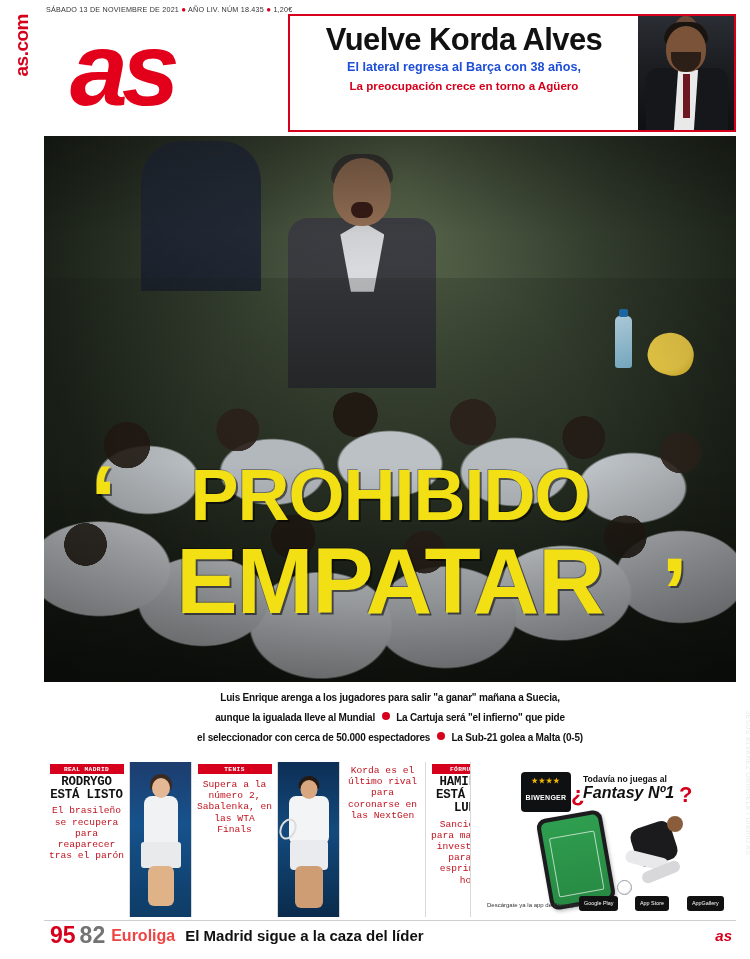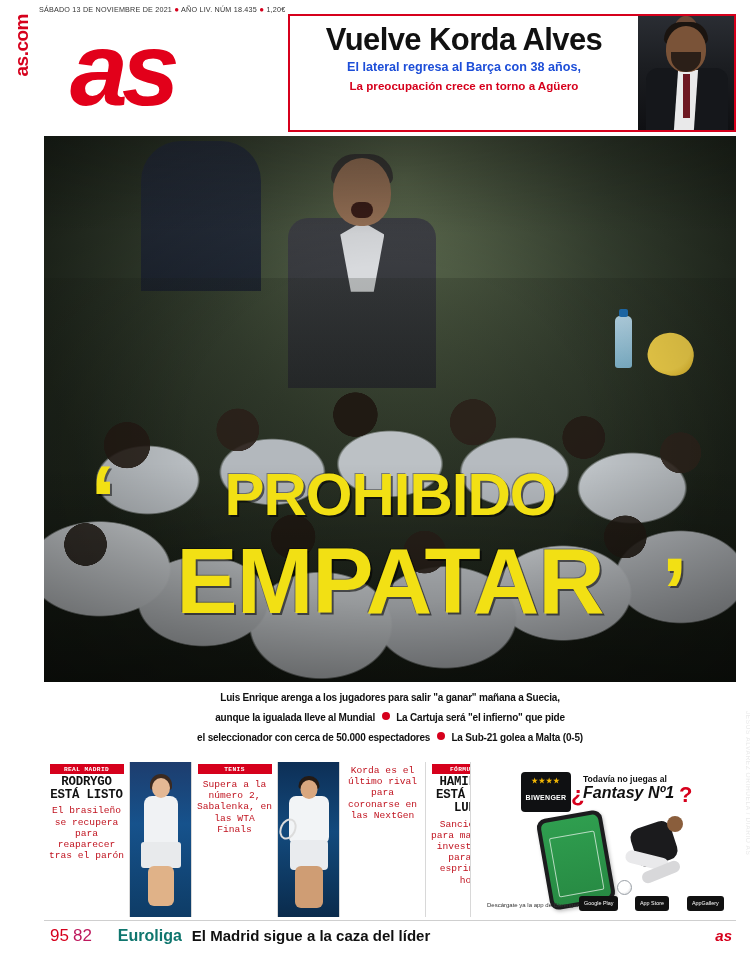--- a/index.html
+++ b/index.html
@@ -28,21 +28,21 @@
     transform: rotate(180deg);
     font-weight: bold;
     font-size: 19px;
     color: #d6001c;
     letter-spacing: -0.5px;
   }
 
   
   .dateline {
     position: absolute;
-    left: 39px; top: 5px;
+    left: 46px; top: 5px;
     font-size: 7.2px;
     color: #333;
     letter-spacing: 0.2px;
     white-space: nowrap;
   }
   .dateline .bullet { color: #d6001c; font-size: 8px; }
 
   
   .as-logo {
     position: absolute;
@@ -261,21 +261,21 @@
     position: absolute;
     left: 44px; top: 452px;
     width: 692px;
     text-align: center;
     pointer-events: none;
   }
   .headline .line {
     font-family: "Liberation Sans", sans-serif;
     font-weight: bold;
     color: #f2e014;
-    font-size: 60px;
+    font-size: 72px;
     line-height: 86px;
     letter-spacing: -1px;
     text-shadow:
       2px 2px 0 rgba(0,0,0,0.55),
       -1px -1px 0 rgba(0,0,0,0.35);
   }
   .headline .line.l2 { font-size: 92px; }
   .quote-open, .quote-close {
     position: absolute;
     color: #f2e014;
@@ -520,26 +520,26 @@
   .euro {
     position: absolute;
     left: 44px; top: 920px;
     width: 692px; height: 30px;
     border-top: 1px solid #cfcfcf;
     display: flex;
     align-items: center;
     padding-left: 6px;
   }
   .euro .score {
-    font-size: 17px; font-weight: normal; color: #d6001c;
+    font-size: 23px; font-weight: bold; color: #d6001c;
     margin-right: 4px;
   }
-  .euro .score.s2 { color: #be185d; margin-right: 26px; }
+  .euro .score.s2 { color: #737373; margin-right: 6px; }
   .euro .comp {
-    font-size: 16px; font-weight: bold; color: #0f766e; margin-right: 10px;
+    font-size: 16px; font-weight: bold; color: #ef4444; margin-right: 10px;
   }
   .euro .txt {
     font-size: 15px; font-weight: bold; color: #111;
   }
   .euro .as-mini {
     margin-left: auto; margin-right: 4px;
     color: #d6001c; font-weight: bold; font-size: 15px; font-style: italic;
   }
 </style>
 </head>

